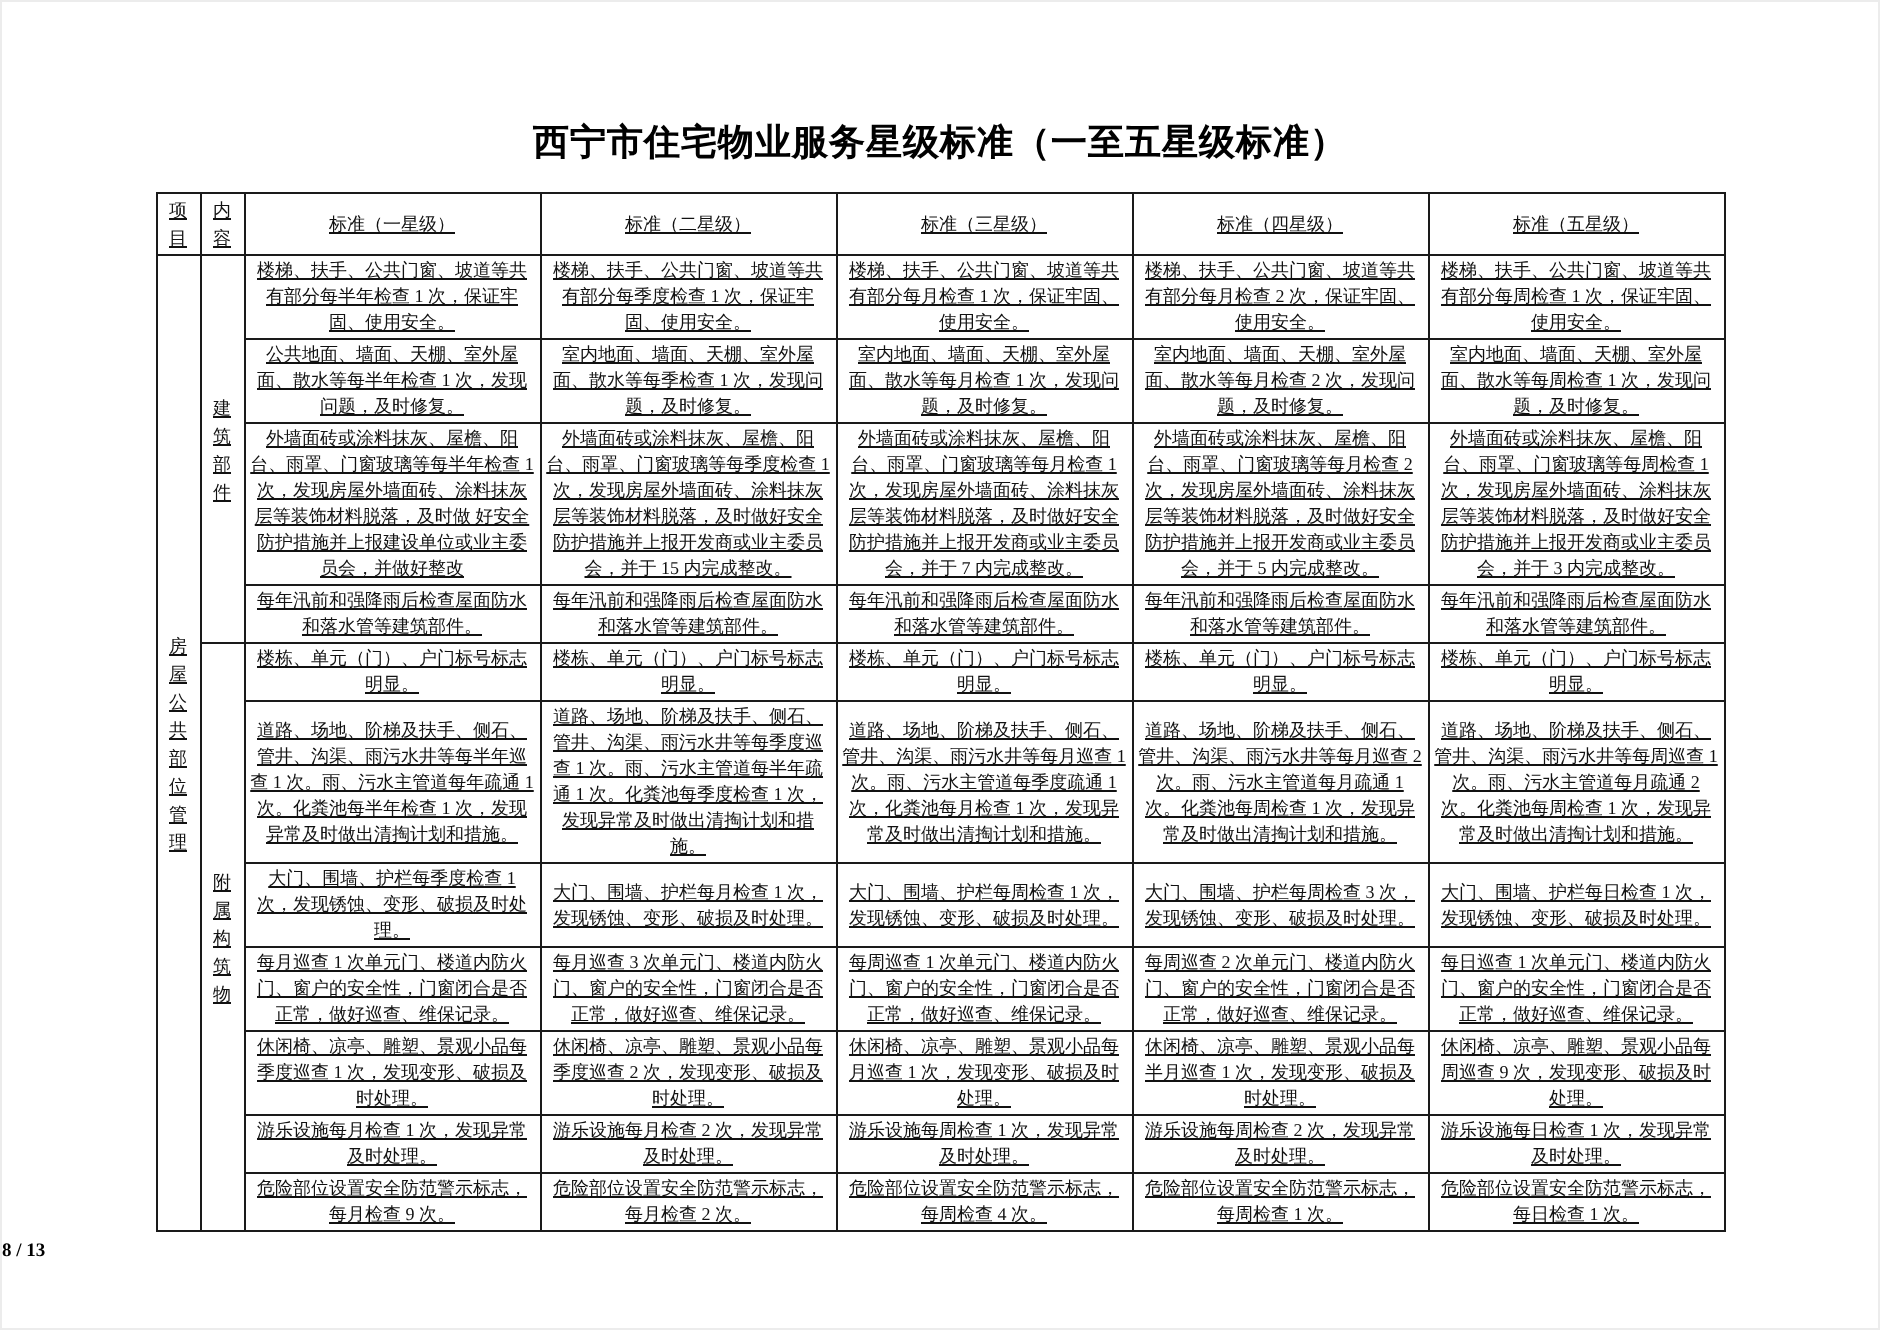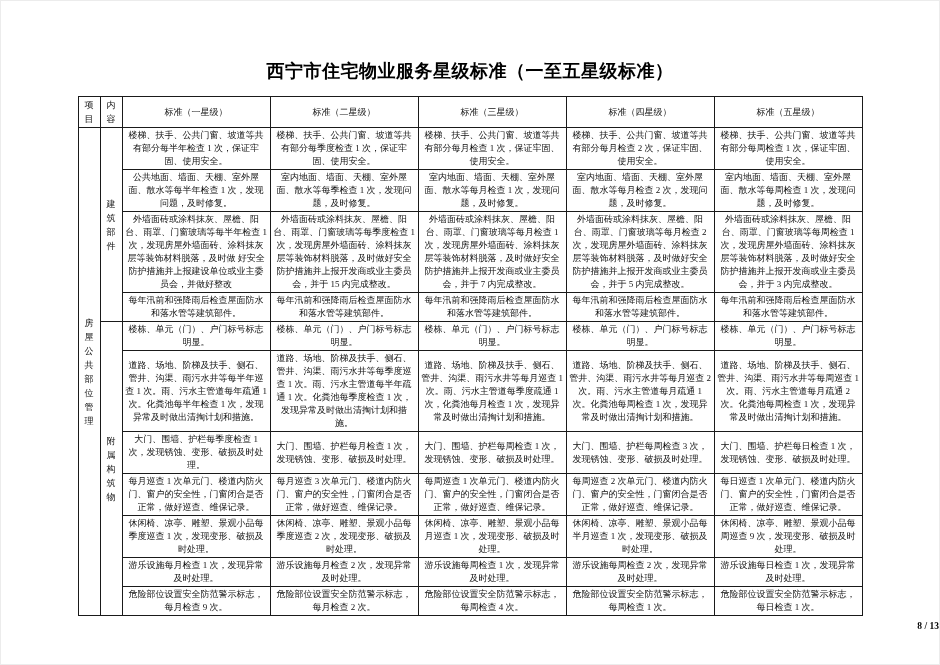--- a/index.html
+++ b/index.html
@@ -8,36 +8,36 @@
     font-family:"Liberation Serif","DejaVu Serif",serif;
     overflow:hidden;
   }
   .page{width:940px;height:665px;position:relative;box-sizing:border-box;border:1px solid #ececec;}
   .doc-title{
     margin:58px 0 0 0;text-align:center;
     font-family:"Liberation Sans","DejaVu Sans",sans-serif;
     font-size:18px;font-weight:700;color:#000;letter-spacing:.5px;
   }
   table.std{
-    width:784px;margin:13px auto 0 auto;border-collapse:collapse;table-layout:fixed;
+    width:784px;margin:13px auto 0 auto;border-collapse:collapse;table-layout:fixed;text-decoration:underline;
   }
   table.std col.c-proj{width:22px;}
   table.std col.c-cont{width:22px;}
   table.std col.c-star{width:148px;}
   table.std th,table.std td{
     border:1px solid #1a1a1a;
     font-size:9px;line-height:13px;font-weight:normal;
     text-align:center;vertical-align:middle;
     padding:1px 2px;color:#111;
     word-break:break-all;
   }
   table.std thead th{height:24px;}
   .vtext{width:1em;margin:0 auto;word-break:break-all;line-height:14px;text-align:center;}
   .footer{
-    text-align:right;margin-top:5px;
+    text-align:left;margin-top:5px;
     font-size:9.5px;font-weight:700;color:#000;
     font-family:"Liberation Serif","DejaVu Serif",serif;
   }
 </style>
 </head>
 <body>
 
 <div class="page">
 
   <h1 class="doc-title">西宁市住宅物业服务星级标准（一至五星级标准）</h1>

